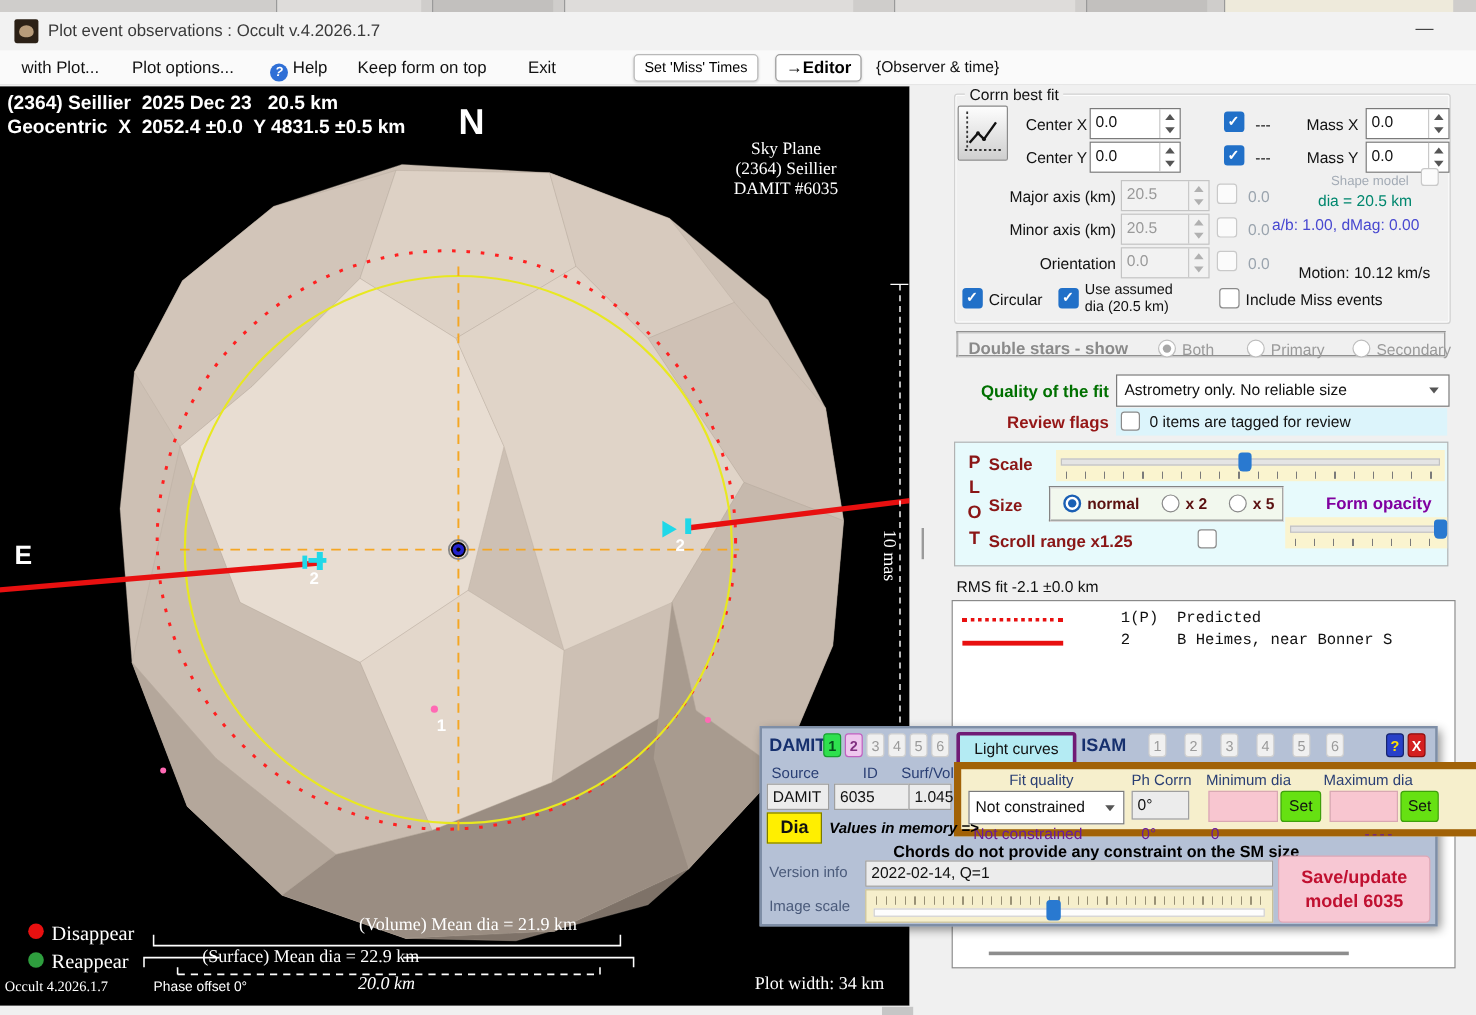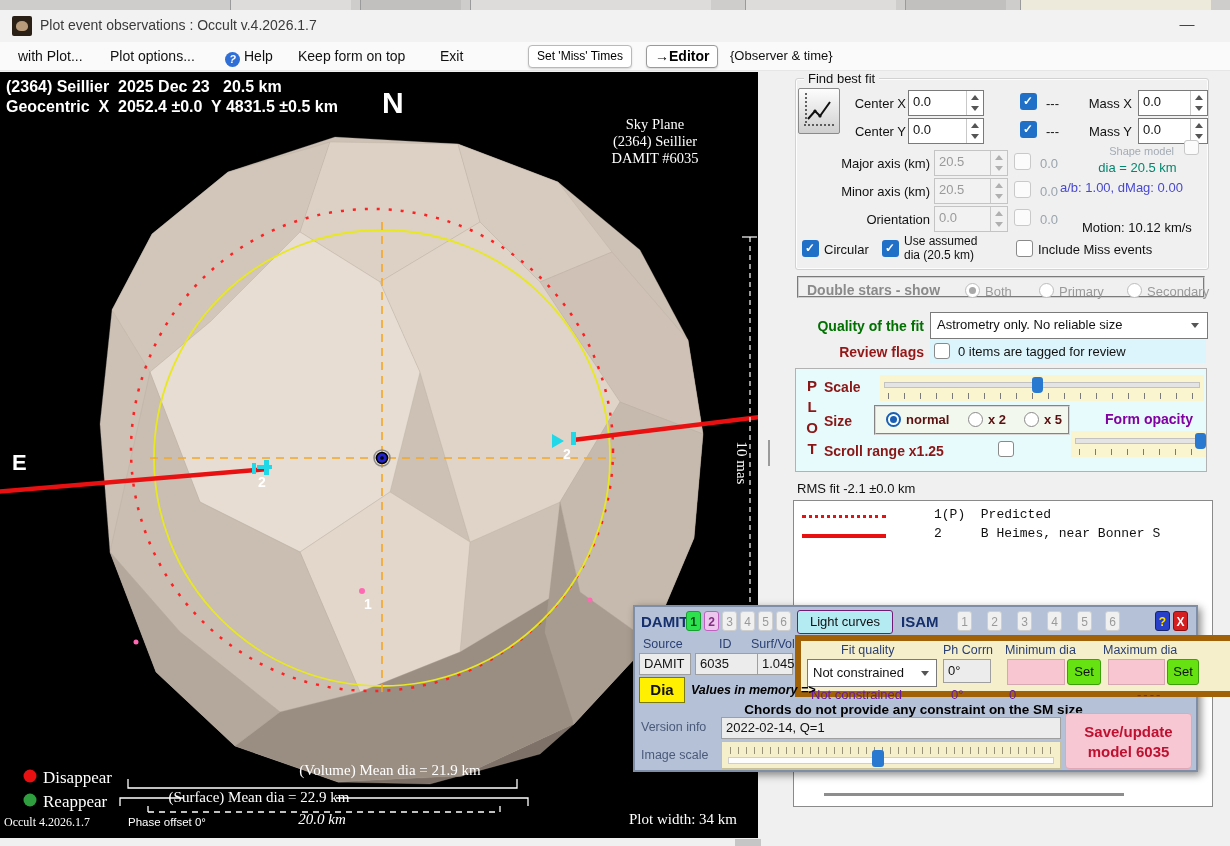--- a/index.html
+++ b/index.html
@@ -92,21 +92,21 @@
   
   .damit{position:absolute;left:633px;top:605px;width:561px;height:163px;background:#b5c1d6;
          border:2px solid #7e8ea6;box-shadow:3px 3px 8px rgba(0,0,0,.45);z-index:40;font-size:13px;}
   .navy{color:#16306e;font-weight:bold;}
   .sbtn{position:absolute;top:4px;width:15px;height:20px;border-radius:3px;text-align:center;line-height:20px;font-size:12px;cursor:pointer;
         background:#f0f0f0;border:1px solid #cfcfcf;color:#9a9a9a;box-sizing:border-box;}
   .sbtn.g{background:#2ee04e;border-color:#18a030;color:#083;font-weight:bold;color:#064d1d;}
   .sbtn.p{background:#eec7ee;border-color:#c060c0;color:#803080;font-weight:bold;}
   .sbtn.q{background:#2840c8;border-color:#16246e;color:#ffe000;font-weight:bold;}
   .sbtn.x{background:#d42020;border-color:#8e0e0e;color:#fff;font-weight:bold;}
-  .lcbtn{position:absolute;left:162px;top:3px;width:94px;height:22px;background:#b4ebf3;border:1px solid #701a75;
+  .lcbtn{position:absolute;left:162px;top:3px;width:94px;height:22px;background:#b4ebf3;border:3px solid #701a75;
          border-radius:3px;text-align:center;line-height:21px;font-size:13px;cursor:pointer;}
   .dfield{position:absolute;background:#ececec;border:1px solid #9f9f9f;font-size:13px;line-height:20px;padding-left:4px;box-sizing:border-box;}
   .ypanel{position:absolute;left:160px;top:28px;width:478px;height:62px;background:#f6efcc;border:6px solid #a16207;box-sizing:border-box;}
   .ddrop{position:absolute;left:6px;top:18px;width:128px;height:26px;background:#fff;border:1px solid #7a7a7a;cursor:pointer;}
   .ddrop .v{position:absolute;left:5px;top:5px;}
   .ddrop:after{content:"";position:absolute;right:7px;top:11px;border-left:4px solid transparent;border-right:4px solid transparent;border-top:5px solid #555;}
   .pink{position:absolute;top:18px;height:24px;background:#f8c6d0;border:1px solid #d8a8b2;}
   .setbtn{position:absolute;top:18px;width:32px;height:24px;background:#66e112;border:1px solid #3da00a;border-radius:3px;
           text-align:center;line-height:23px;font-size:13px;cursor:pointer;}
   .purple{color:#6a1b9a;}
@@ -241,21 +241,21 @@
   </div>
 
   <div class="gutter">
       <div class="ghandle"></div>
     </div>
   <div class="bottnub"></div>
 
   <div class="rpanel">
 
     <div class="gbox" style="left:5px;top:6px;width:412px;height:190px;">
-      <span class="gboxlbl">Find best fit</span>
+      <span class="gboxlbl">Corrn best fit</span>
     </div>
     <div class="abs" style="left:8px;top:16px;width:40px;height:44px;background:linear-gradient(#fdfdfd,#cfcfcf);border:1px solid #8a8a8a;border-radius:2px;cursor:pointer;">
       <svg width="38" height="42">
         <line x1="7" y1="4" x2="7" y2="36" stroke="#333" stroke-width="1.5" stroke-dasharray="2 2"></line>
         <line x1="5" y1="36" x2="35" y2="36" stroke="#333" stroke-width="1.5" stroke-dasharray="2 2"></line>
         <polyline points="9,30 16,22 21,27 31,13" stroke="#111" stroke-width="2" fill="none"></polyline>
         <circle cx="16" cy="22" r="1.6" fill="#111"></circle>
           <circle cx="21" cy="27" r="1.6" fill="#111"></circle>
       </svg>
     </div>

